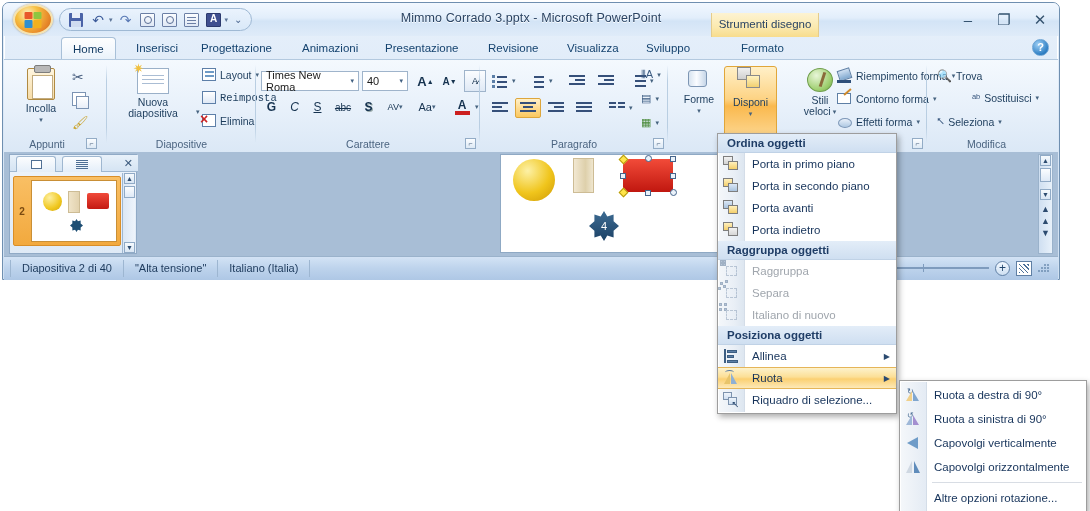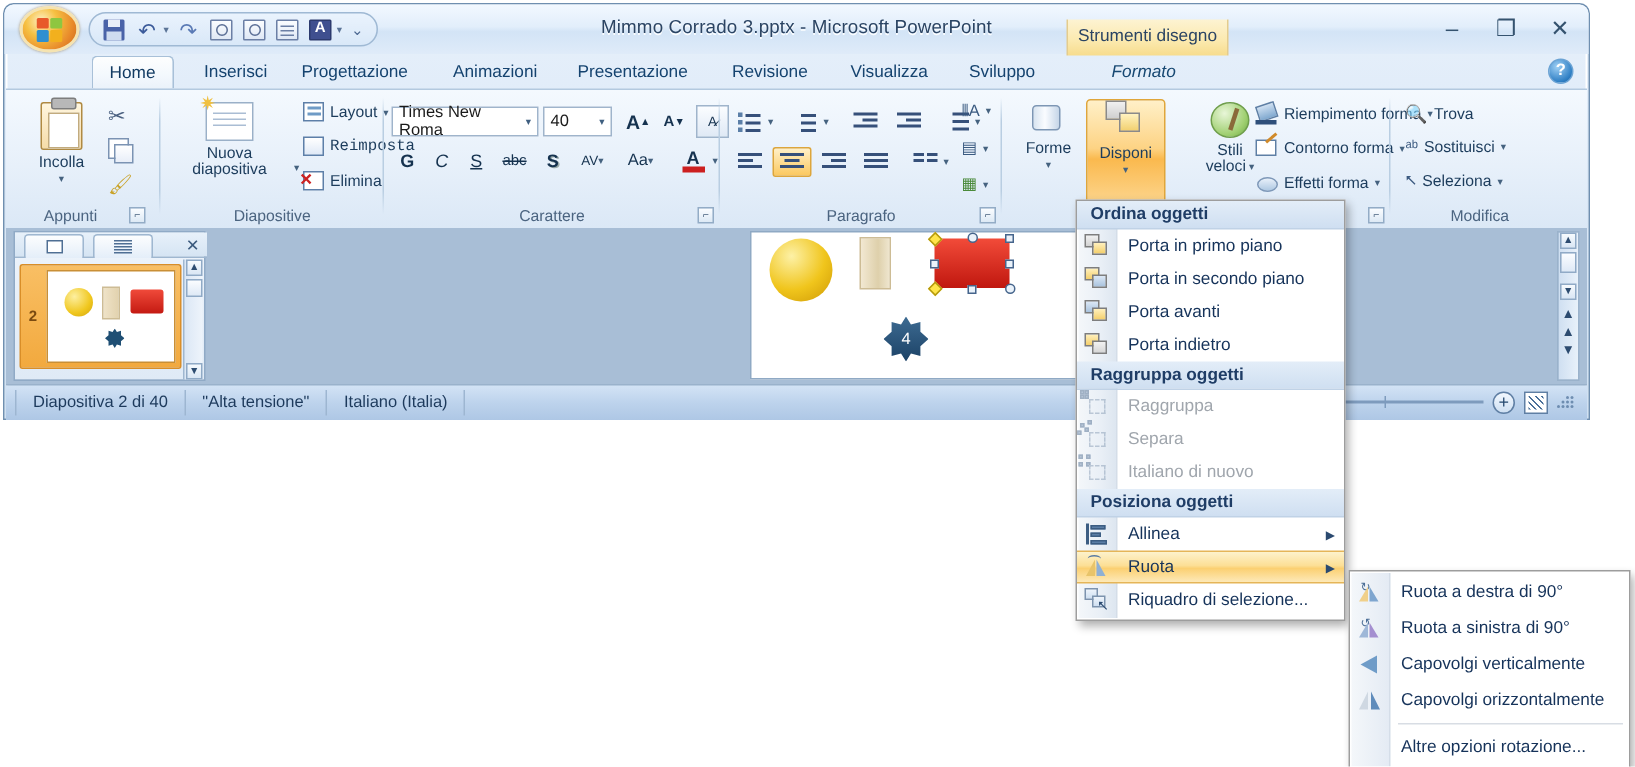--- a/index.html
+++ b/index.html
@@ -136,21 +136,21 @@
     line-height: 22px;
     white-space: nowrap;
   }
   .tab.active {
     background: linear-gradient(to bottom, #fdfefe 0%, #f3f8fd 60%, #eaf2fa 100%);
     border: 1px solid #a8c0d8;
     border-bottom: none;
     border-radius: 4px 4px 0 0;
     color: #123b63;
   }
-  .tab.contextual { color:#174872;font-style:italic; }
+  .tab.contextual { color:#174872; }
   .help-orb {
     position: absolute; right: 10px; top: 3px;
     width: 17px; height: 17px; border-radius: 50%;
     background: radial-gradient(circle at 35% 30%, #9fd0f5, #2f7fc4 70%, #1c5f9c);
     border: 1px solid #6ba3d4;
     color: #fff; font-size: 11px; text-align: center; line-height: 15px;
     font-weight: bold;
   }
 
   
@@ -258,21 +258,21 @@
   .fill-ico{width:15px;height:14px;position:relative;}
   .fill-ico:before{content:"";position:absolute;left:1px;top:0;width:11px;height:9px;background:linear-gradient(#cfe0f2,#7fa8cf);border:1px solid #5e7fa5;transform:rotate(-18deg);}
   .fill-ico:after{content:"";position:absolute;left:0;bottom:0;width:14px;height:3px;background:#2f4f7a;}
   .outline-ico{width:15px;height:14px;position:relative;}
   .outline-ico:before{content:"";position:absolute;left:0;top:1px;width:12px;height:9px;border:1px solid #5e7fa5;background:#fff;}
   .outline-ico:after{content:"";position:absolute;left:6px;top:-1px;width:9px;height:2px;background:#d08a2a;transform:rotate(-40deg);}
   .effects-ico{width:15px;height:14px;position:relative;}
   .effects-ico:before{content:"";position:absolute;left:1px;top:3px;width:12px;height:8px;border-radius:50%;background:linear-gradient(#e8f0fa,#aec8e2);border:1px solid #7e98b8;}
 
   .find-ico{font-size:12px;color:#3c5a80;}
-  .replace-ico{font-size:11px;color:#3c5a80;}
+  .replace-ico{font-size:11px;color:#3c5a80;margin-left:35px;}
   .select-ico{font-size:11px;color:#3c5a80;}
 
   
   .workarea {
     position: absolute; left: 1px; top: 149px; width: 1054px; height: 104px;
     background: #a8bed6;
   }
   .thumbpane {
     position: absolute; left: 5px; top: 2px; width: 128px; height: 100px;
     background: linear-gradient(to bottom,#eef4fb,#dfeaf6);

